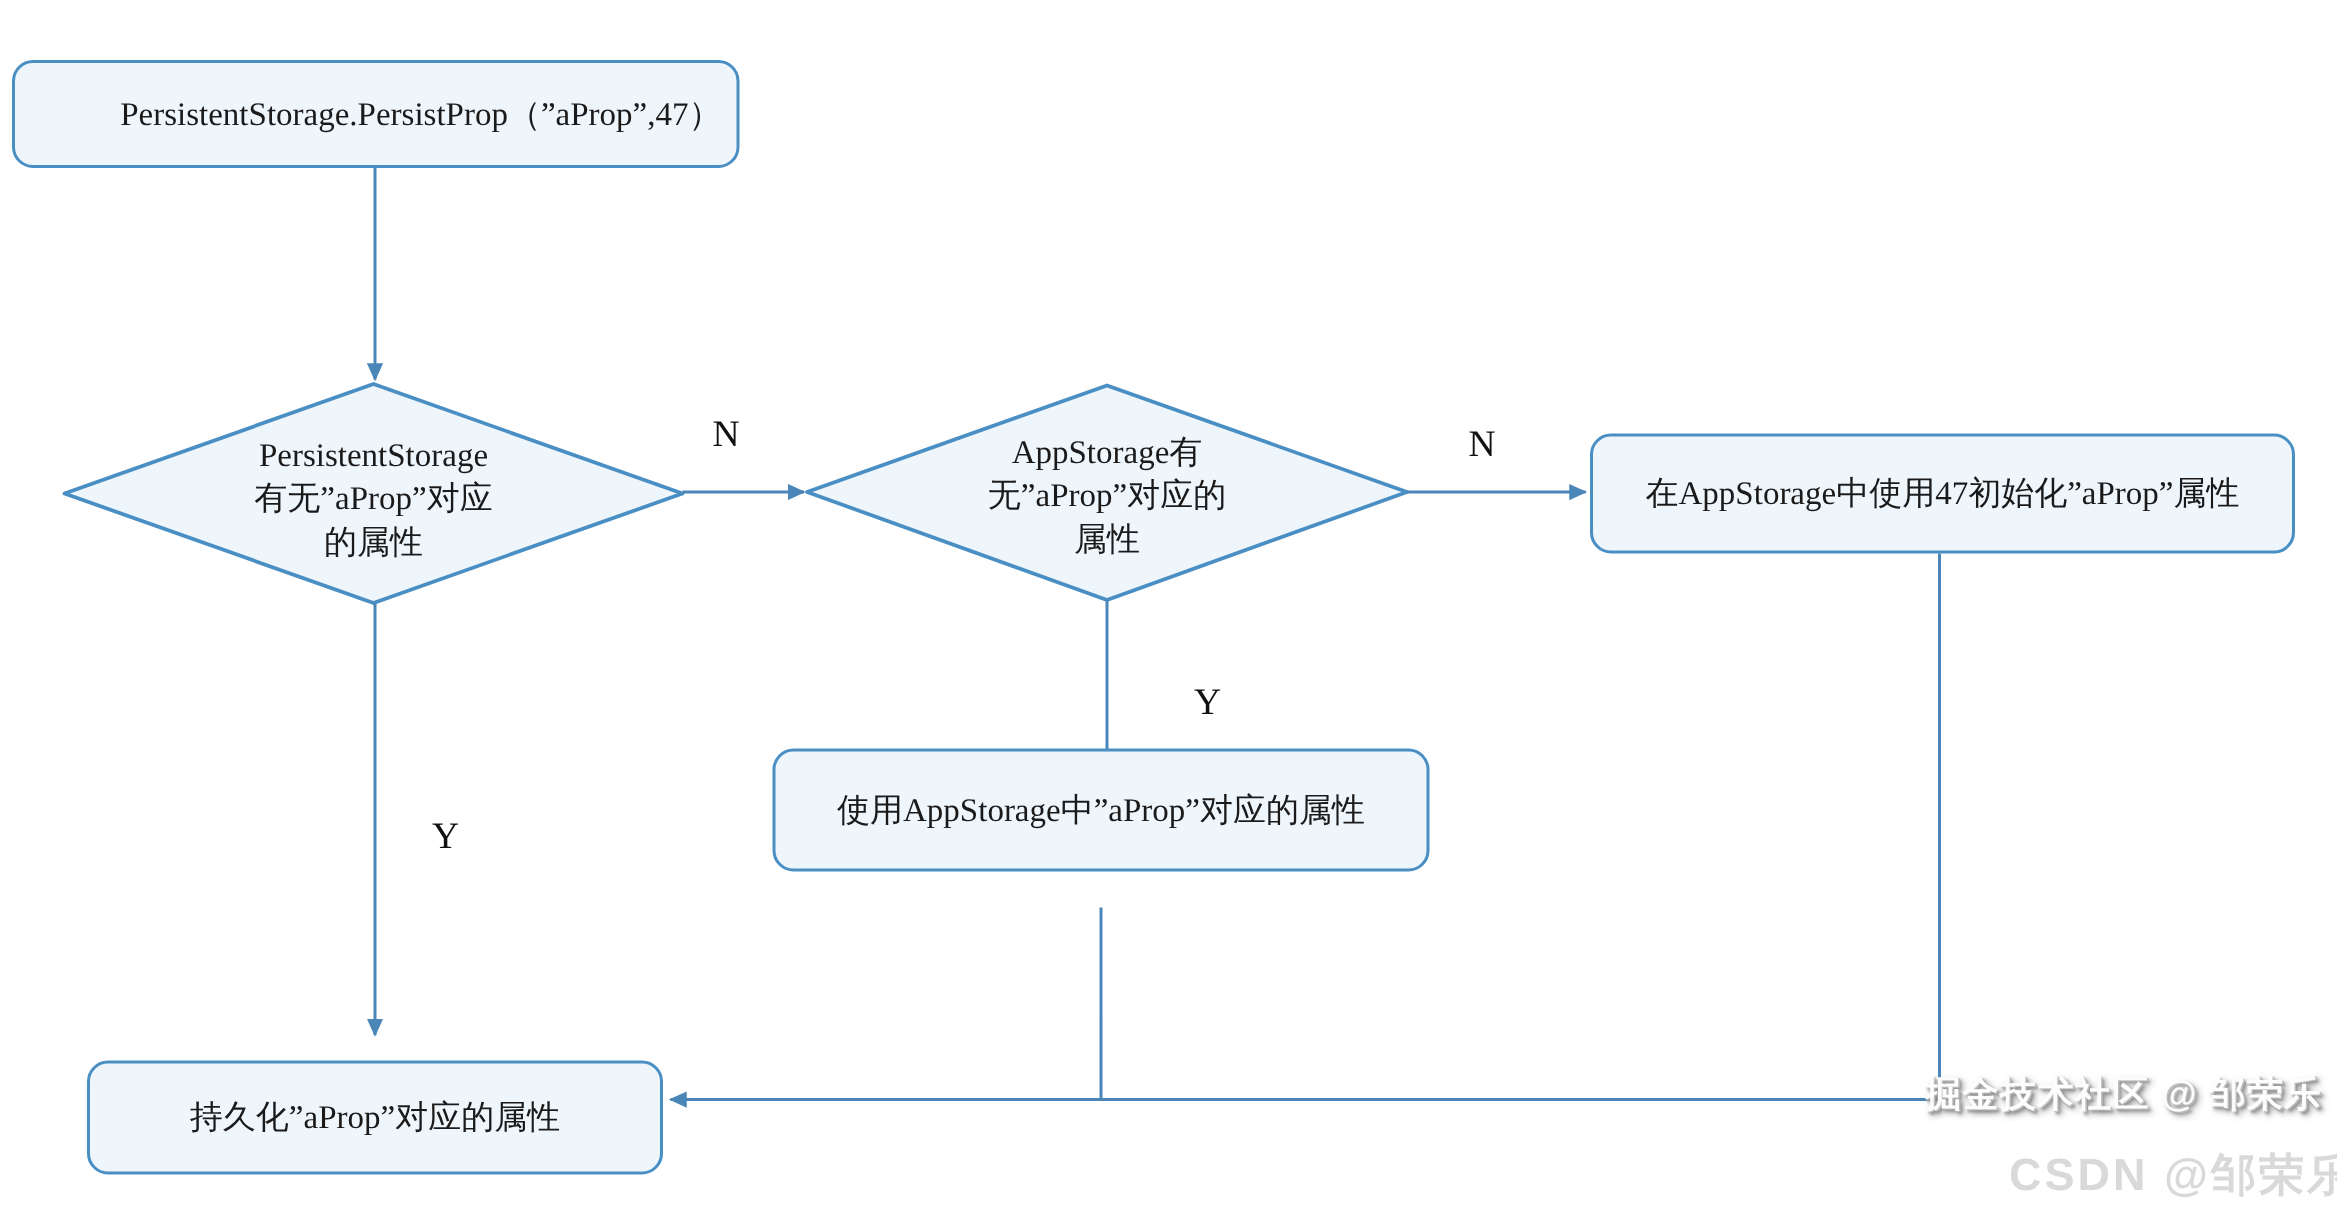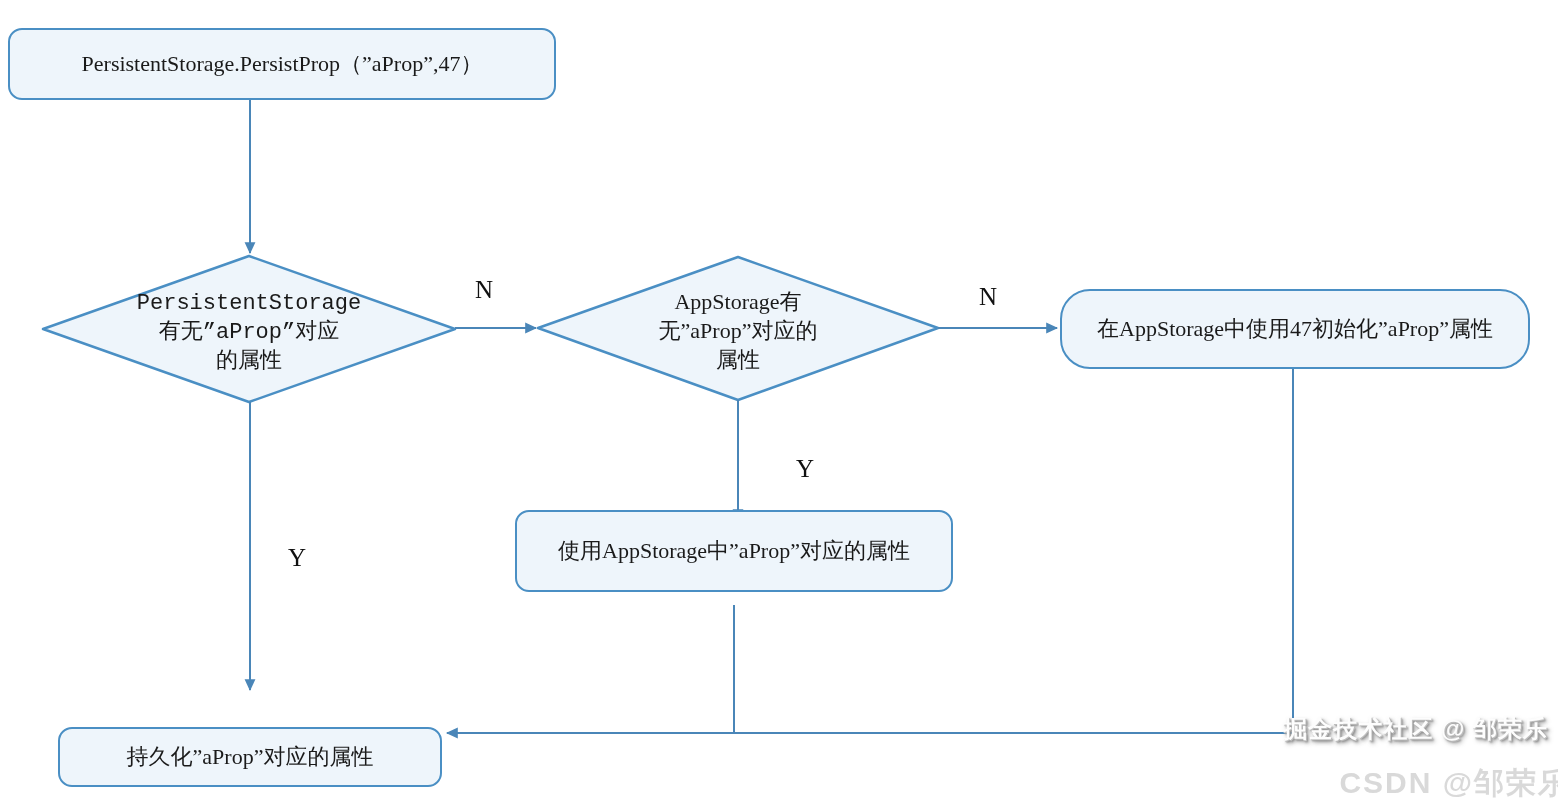--- a/index.html
+++ b/index.html
@@ -94,37 +94,37 @@
 
     <path d="M250,100 L250,253" fill="none" stroke="#4a86b8" stroke-width="2" marker-end="url(#ah)"></path>
     <path d="M455,328 L536,328" fill="none" stroke="#4a86b8" stroke-width="2" marker-end="url(#ah)"></path>
     <path d="M938,328 L1057,328" fill="none" stroke="#4a86b8" stroke-width="2" marker-end="url(#ah)"></path>
     <path d="M738,400 L738,520" fill="none" stroke="#4a86b8" stroke-width="2" marker-end="url(#ah)"></path>
     <path d="M250,402 L250,690" fill="none" stroke="#4a86b8" stroke-width="2" marker-end="url(#ah)"></path>
     <path d="M734,605 L734,733" fill="none" stroke="#4a86b8" stroke-width="2"></path>
     <path d="M1293,369 L1293,733 L447,733" fill="none" stroke="#4a86b8" stroke-width="2" marker-end="url(#ah)"></path>
   </svg>
 
-  <div class="node box" style="left:8px; top:28px; width:548px; height:72px;">
+  <div class="node box" style="left:8px; top:40px; width:485px; height:72px;justify-content:flex-end;">
     <span class="node-label">PersistentStorage.PersistProp（”aProp”,47）</span>
   </div>
 
-  <div class="node box" style="left:1060px; top:289px; width:470px; height:80px;border-radius:30px;">
+  <div class="node box" style="left:1060px; top:289px; width:470px; height:80px;">
     <span class="node-label">在AppStorage中使用47初始化”aProp”属性</span>
   </div>
 
-  <div class="node box" style="left:515px; top:510px; width:438px; height:82px;">
+  <div class="node box" style="left:515px; top:499px; width:438px; height:82px;">
     <span class="node-label">使用AppStorage中”aProp”对应的属性</span>
   </div>
 
-  <div class="node box" style="left:58px; top:727px; width:384px; height:60px;">
+  <div class="node box" style="left:58px; top:707px; width:384px; height:76px;">
     <span class="node-label">持久化”aProp”对应的属性</span>
   </div>
 
-  <div class="diamond-label" style="left:249px; top:332px;font-family:Liberation Mono, monospace;">PersistentStorage
+  <div class="diamond-label" style="left:249px; top:332px;">PersistentStorage
 有无”aProp”对应
 的属性</div>
   <div class="diamond-label" style="left:738px; top:330px;font-family:Liberation Serif, serif;">AppStorage有
 无”aProp”对应的
 属性</div>
 
   <span class="edge-label" style="left:484px; top:290px;">N</span>
   <span class="edge-label" style="left:988px; top:297px;">N</span>
   <span class="edge-label" style="left:805px; top:469px;">Y</span>
   <span class="edge-label" style="left:297px; top:558px;">Y</span>

